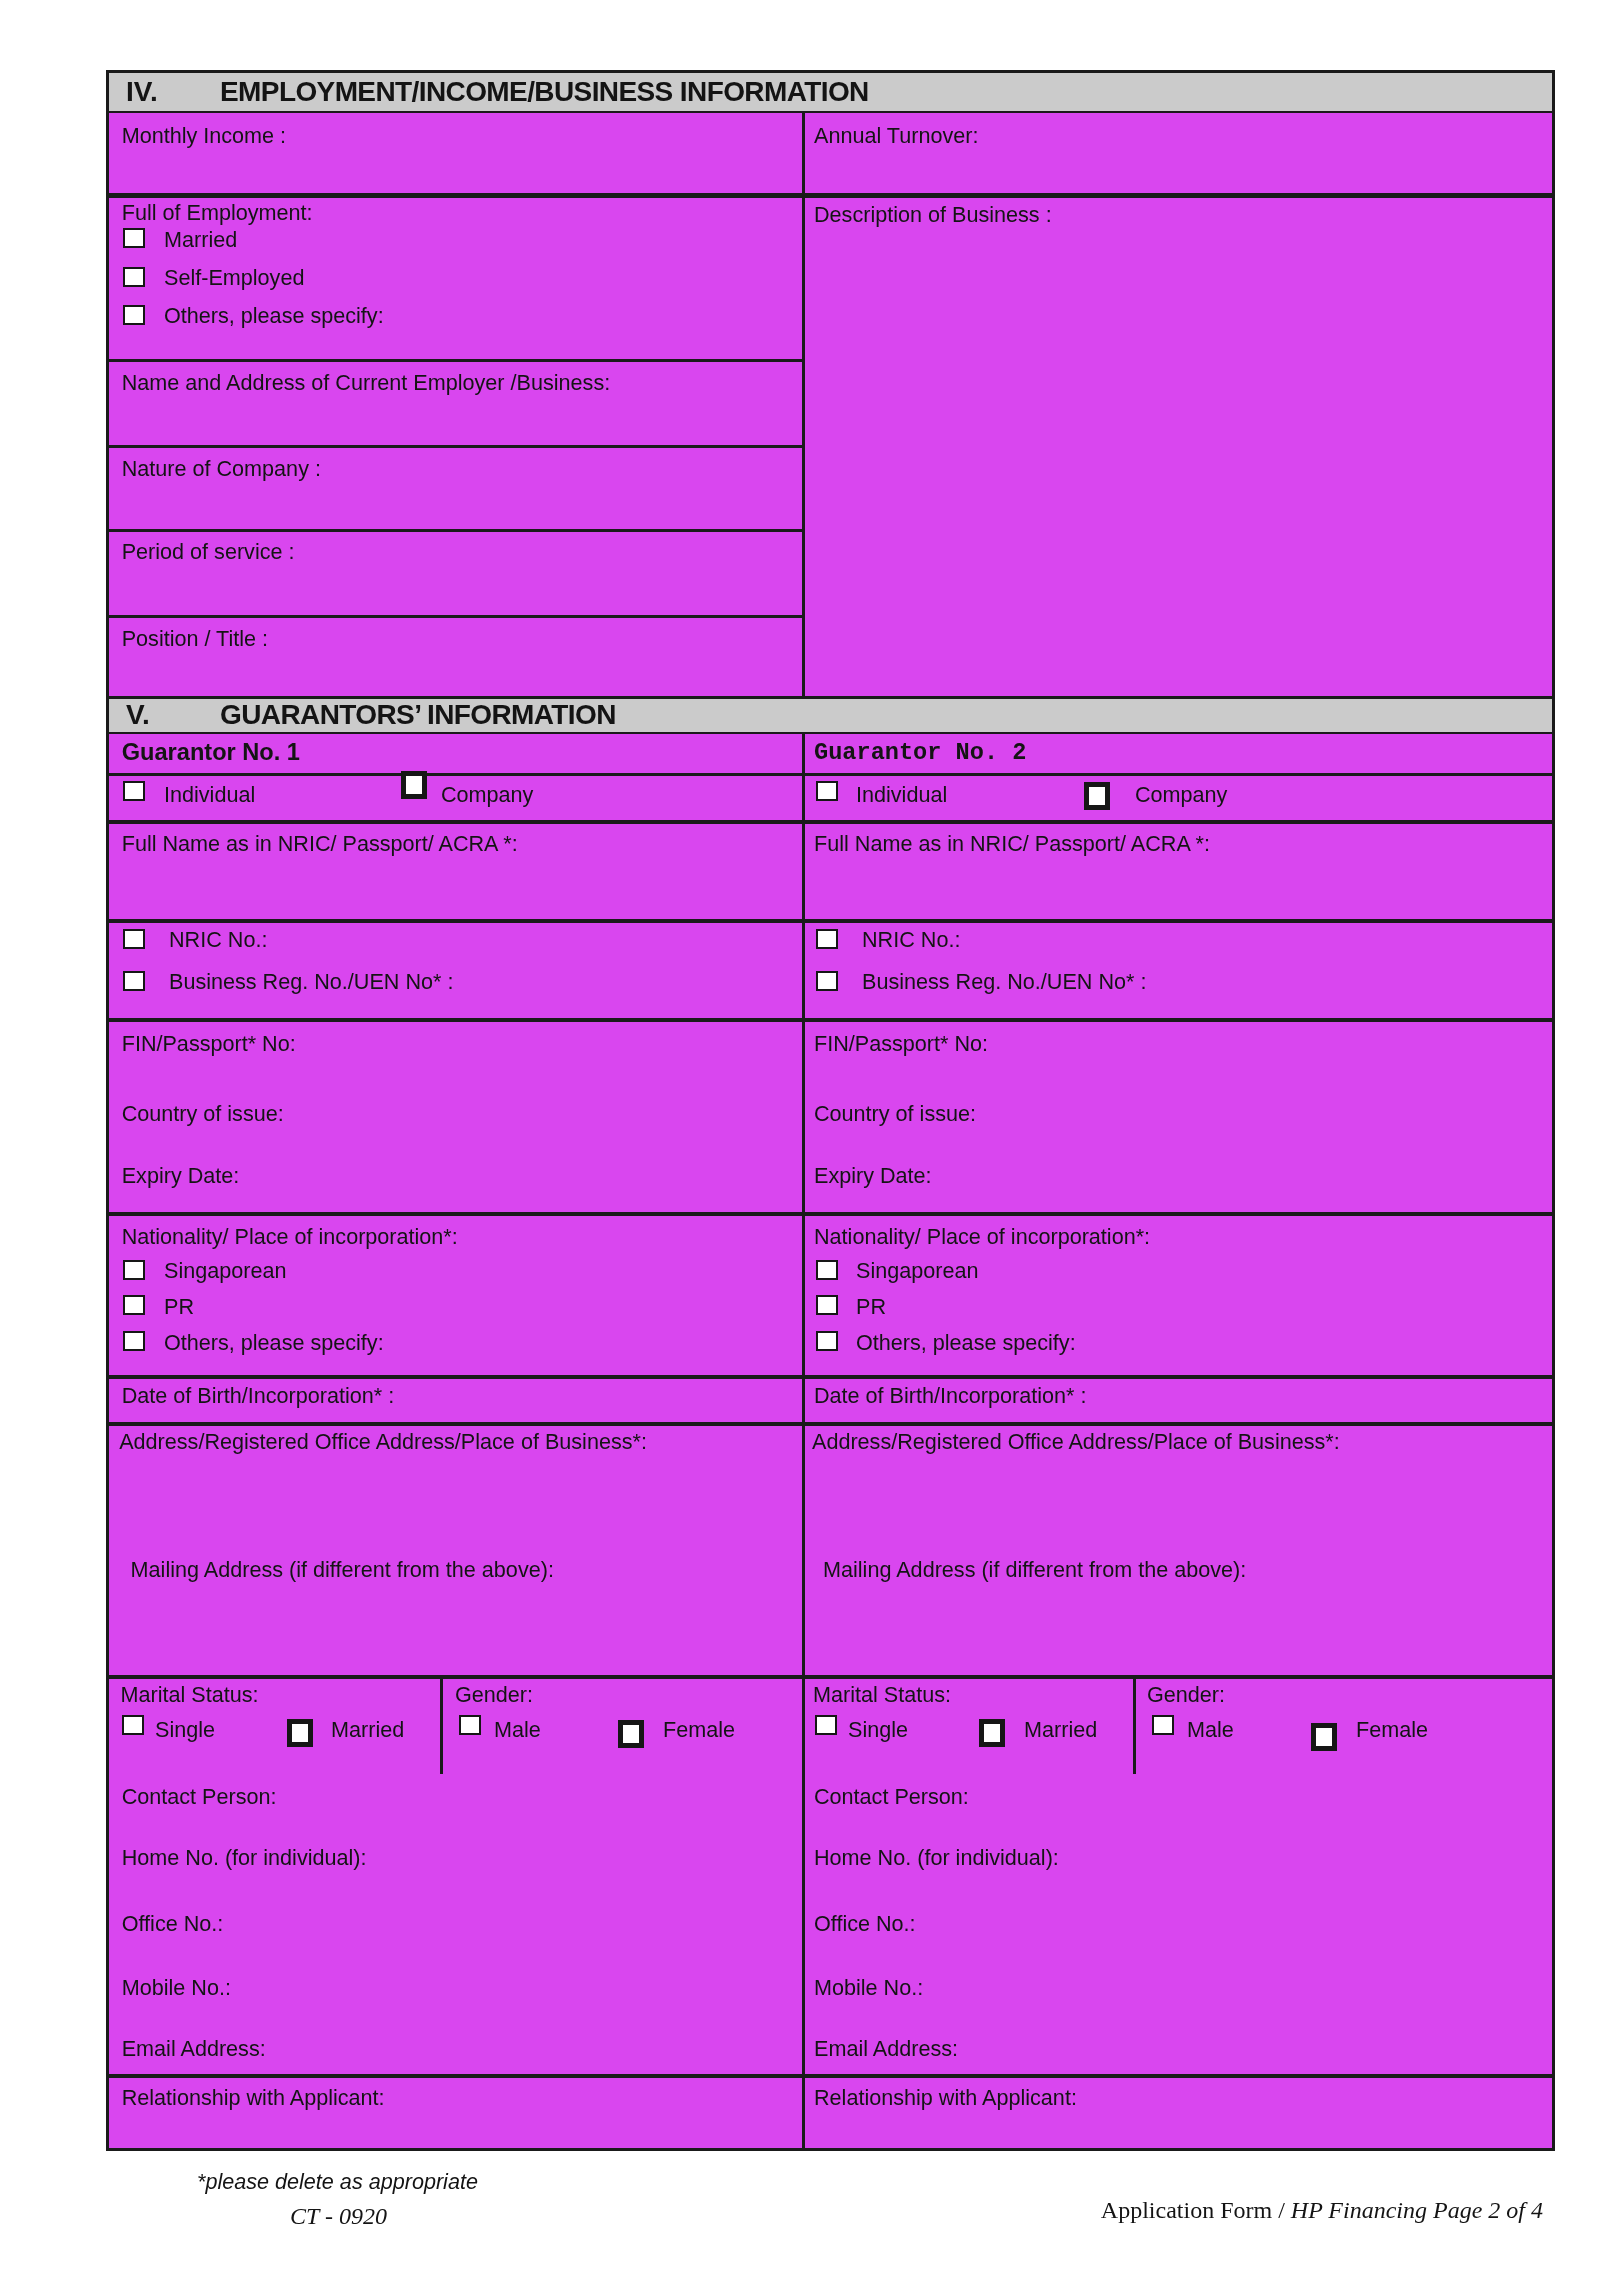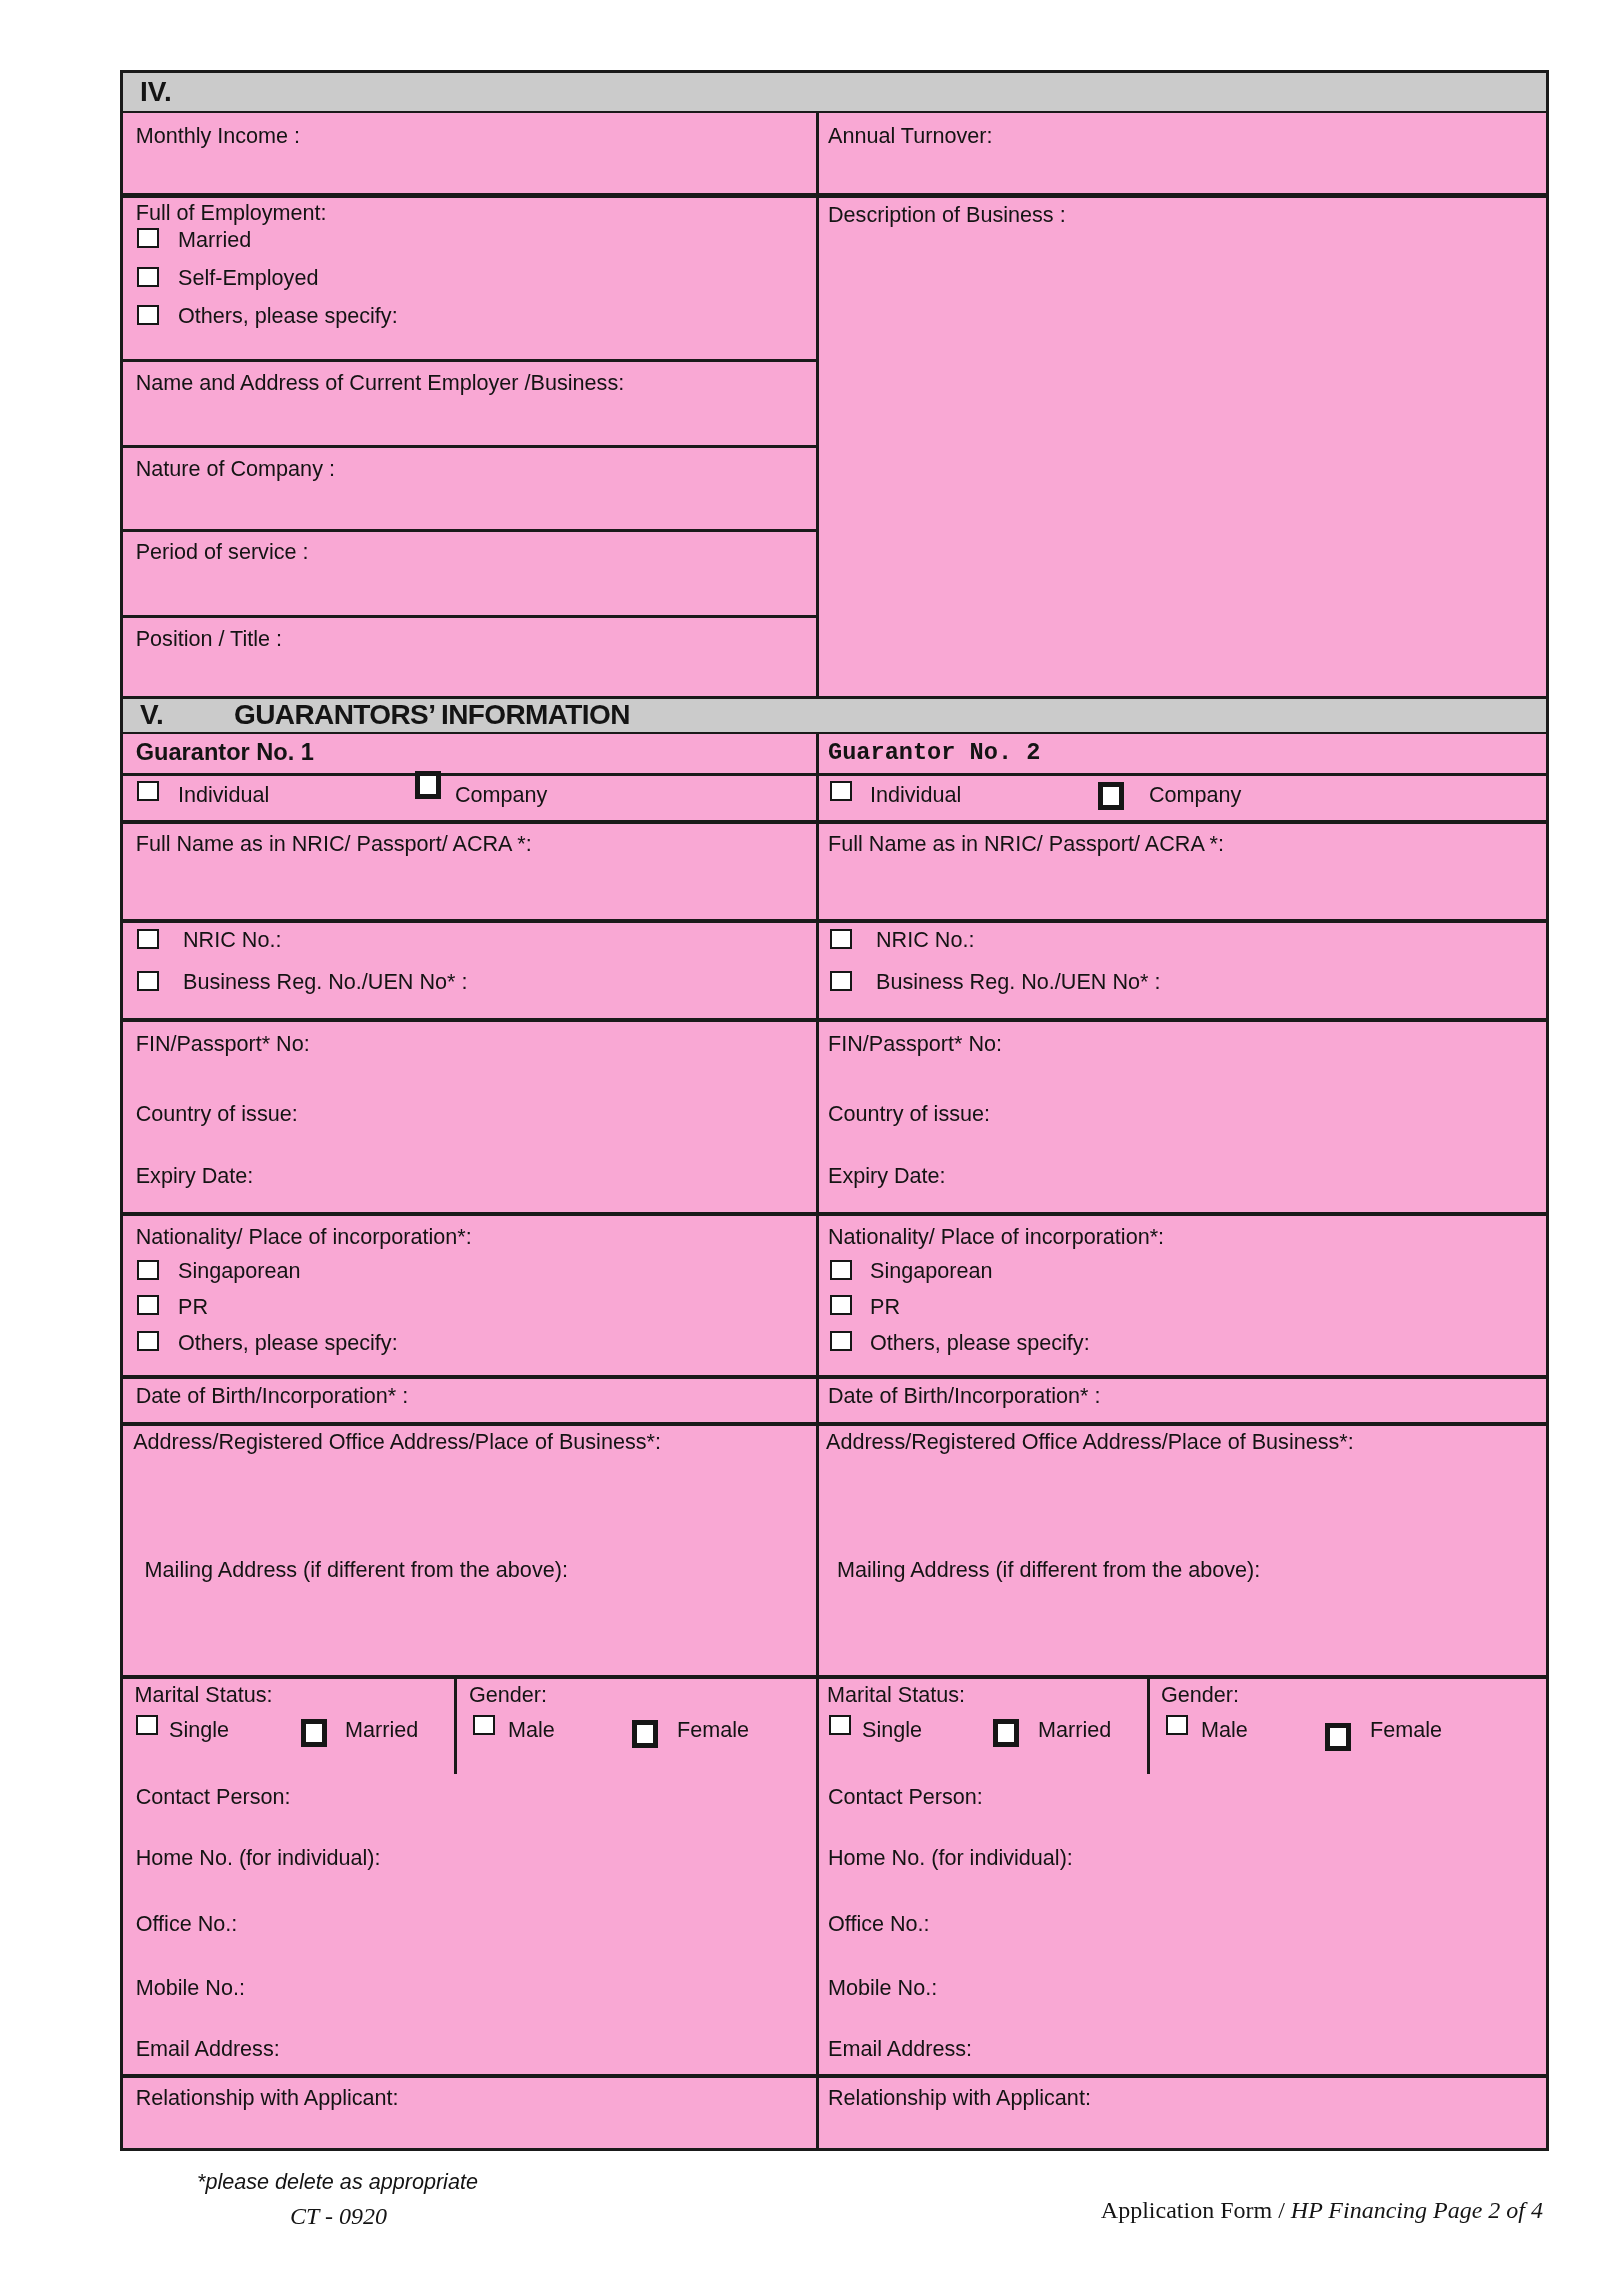--- a/index.html
+++ b/index.html
@@ -1,19 +1,19 @@
 <!DOCTYPE html>
 <html style="font-size:10.2px"><head>
 <meta charset="utf-8">
 <style>
   html,body{margin:0;padding:0;background:#ffffff;}
   .page{position:relative;width:1623px;height:2295px;background:#ffffff;
         font-family:"Liberation Sans",sans-serif;color:#141414;overflow:hidden;}
-  .formtable{position:absolute;left:120px;top:70px;width:1423px;height:2075px;
-             border:3.2px solid #1a1a1a;background:#f9a8d4;}
+  .formtable{position:absolute;left:106px;top:70px;width:1423px;height:2075px;
+             border:3.2px solid #1a1a1a;background:#d946ef;padding-left:20px;}
   .bar{position:absolute;left:0;right:0;background:#cbcbcb;}
   .hl{position:absolute;background:#1a1a1a;}
   .vl{position:absolute;background:#1a1a1a;width:2.5px;}
   .lbl{position:absolute;font-size:21.6px;line-height:1.25;white-space:nowrap;}
   .wrap{white-space:normal;}
   .gtitle{position:absolute;font-size:23.6px;font-weight:bold;white-space:nowrap;}
   .hnum{position:absolute;font-size:28px;font-weight:bold;}
   .htitle{position:absolute;font-size:28px;font-weight:bold;letter-spacing:-0.6px;white-space:nowrap;}
   .cb{position:absolute;width:21.6px;height:20.4px;border:2.5px solid #161616;background:#fff;box-sizing:border-box;}
   .cb.bbx{width:25.5px;height:28px;border-width:5.1px;}
@@ -23,20 +23,21 @@
   .docref .it{font-style:italic;}
 </style>
 </head>
 <body>
 
 <div class="page">
   <div class="formtable">
 
     <div class="bar" style="top:0;height:38px;"></div>
     <span class="hnum" style="left:17px;top:3.2px;">IV.</span>
+    <span class="htitle" style="left:111px;top:3.2px;">EMPLOYMENT/INCOME/BUSINESS INFORMATION</span>
 
     <div class="bar" style="top:623px;height:36px;"></div>
     <span class="hnum" style="left:17px;top:626px;">V.</span>
     <span class="htitle" style="left:111px;top:626px;">GUARANTORS’ INFORMATION</span>
 
     <div class="hl" style="top:38px;left:0;right:0;height:1.9px;"></div>
     <div class="hl" style="top:120px;left:0;right:0;height:4.5px;"></div>
     <div class="hl" style="top:286px;left:0;width:693px;height:2.5px;"></div>
     <div class="hl" style="top:372px;left:0;width:693px;height:2.5px;"></div>
     <div class="hl" style="top:456px;left:0;width:693px;height:2.5px;"></div>

